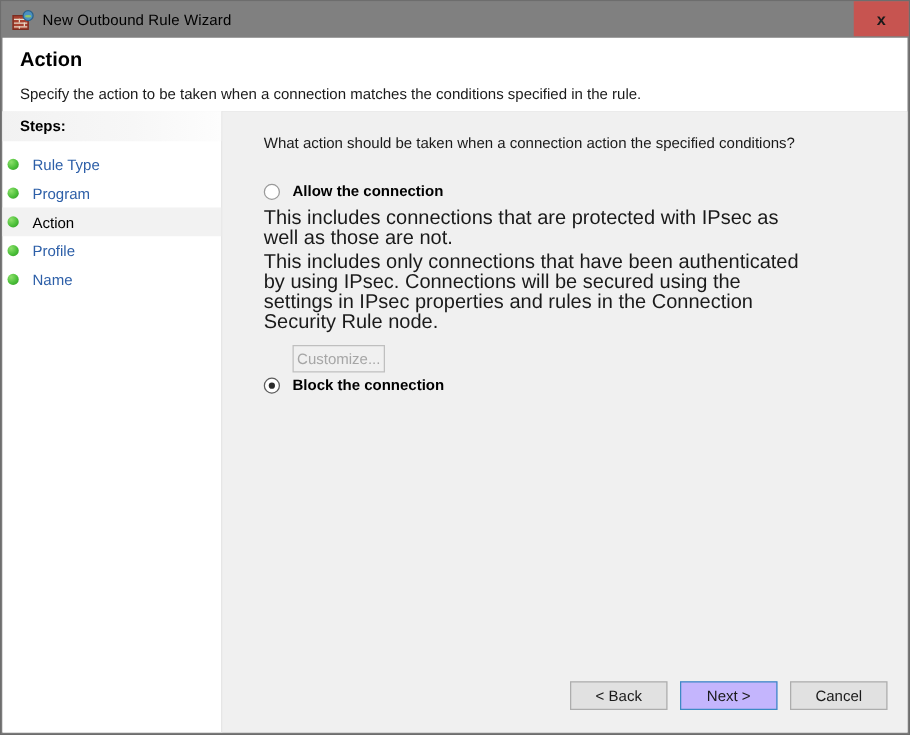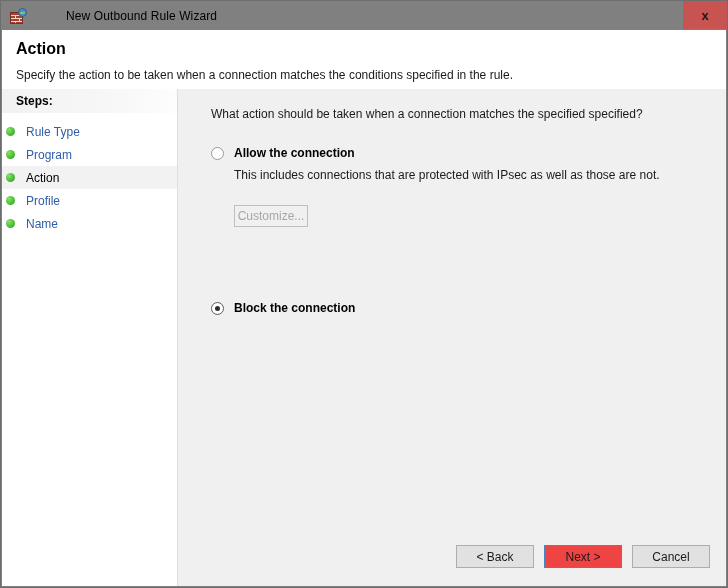--- a/index.html
+++ b/index.html
@@ -42,21 +42,20 @@
     margin-left: 9px;
     margin-right: 8px;
     position: relative;
     flex: 0 0 16px;
   }
   .title-text {
     font-size: 12px;
     color: #000000;
     letter-spacing: 0.1px;
     white-space: nowrap;
-    margin-left: 32px;
   }
   .titlebar-spacer { flex: 1 1 auto; }
   .close-button {
     width: 44px;
     height: 28px;
     background: #c75450;
     color: #1a1a1a;
     font-size: 13px;
     font-weight: bold;
     display: flex;
@@ -240,23 +239,22 @@
     border-color: #5c5c5c;
   }
   .option-label {
     font-size: 12px;
     font-weight: bold;
     color: #000000;
     line-height: 14px;
     cursor: pointer;
   }
   .option-desc {
-    margin-left: 23px;
     margin-top: 7px;
-    font-size: 12px;
+    font-size: 16px;
     color: #1a1a1a;
     line-height: 16px;
     max-width: 440px;
   }
   .customize-button {
     margin-left: 23px;
     margin-top: 10px;
     width: 74px;
     height: 22px;
     border: 1px solid #bfbfbf;
@@ -288,21 +286,21 @@
     font-family: "Liberation Sans", sans-serif;
     color: #1a1a1a;
     display: flex;
     align-items: center;
     justify-content: center;
     box-sizing: border-box;
     cursor: pointer;
   }
   .wizard-button.default {
     border: 1px solid #3d8ac4;
-    background: #ef4444;
+    background: #c4b5fd;
   }
 </style>
 </head>
 <body>
 
 <div class="window">
 
   <div class="titlebar">
     <div class="title-icon">
       <span class="fw-wall">
@@ -348,31 +346,32 @@
         </div>
         <div class="step-item">
           <span class="step-bullet"></span>
           <span class="step-label">Name</span>
         </div>
       </div>
     </div>
 
     <div class="content">
 
-      <div class="question">What action should be taken when a connection matches the specified specified?</div>
+      <div class="question">What action should be taken when a connection action the specified conditions?</div>
 
       <div class="option" style="top:57px;">
         <div class="option-row">
           <span class="radio"></span>
           <span class="option-label">Allow the connection</span>
         </div>
         <div class="option-desc">This includes connections that are protected with IPsec as well as those are not.</div>
       </div>
 
       <div class="option" style="top:106px;">
+        <div class="option-desc">This includes only connections that have been authenticated by using IPsec.  Connections will be secured using the settings in IPsec properties and rules in the Connection Security Rule node.</div>
         <div class="customize-button">Customize...</div>
       </div>
 
       <div class="option" style="top:212px;">
         <div class="option-row">
           <span class="radio checked"></span>
           <span class="option-label">Block the connection</span>
         </div>
       </div>
 

